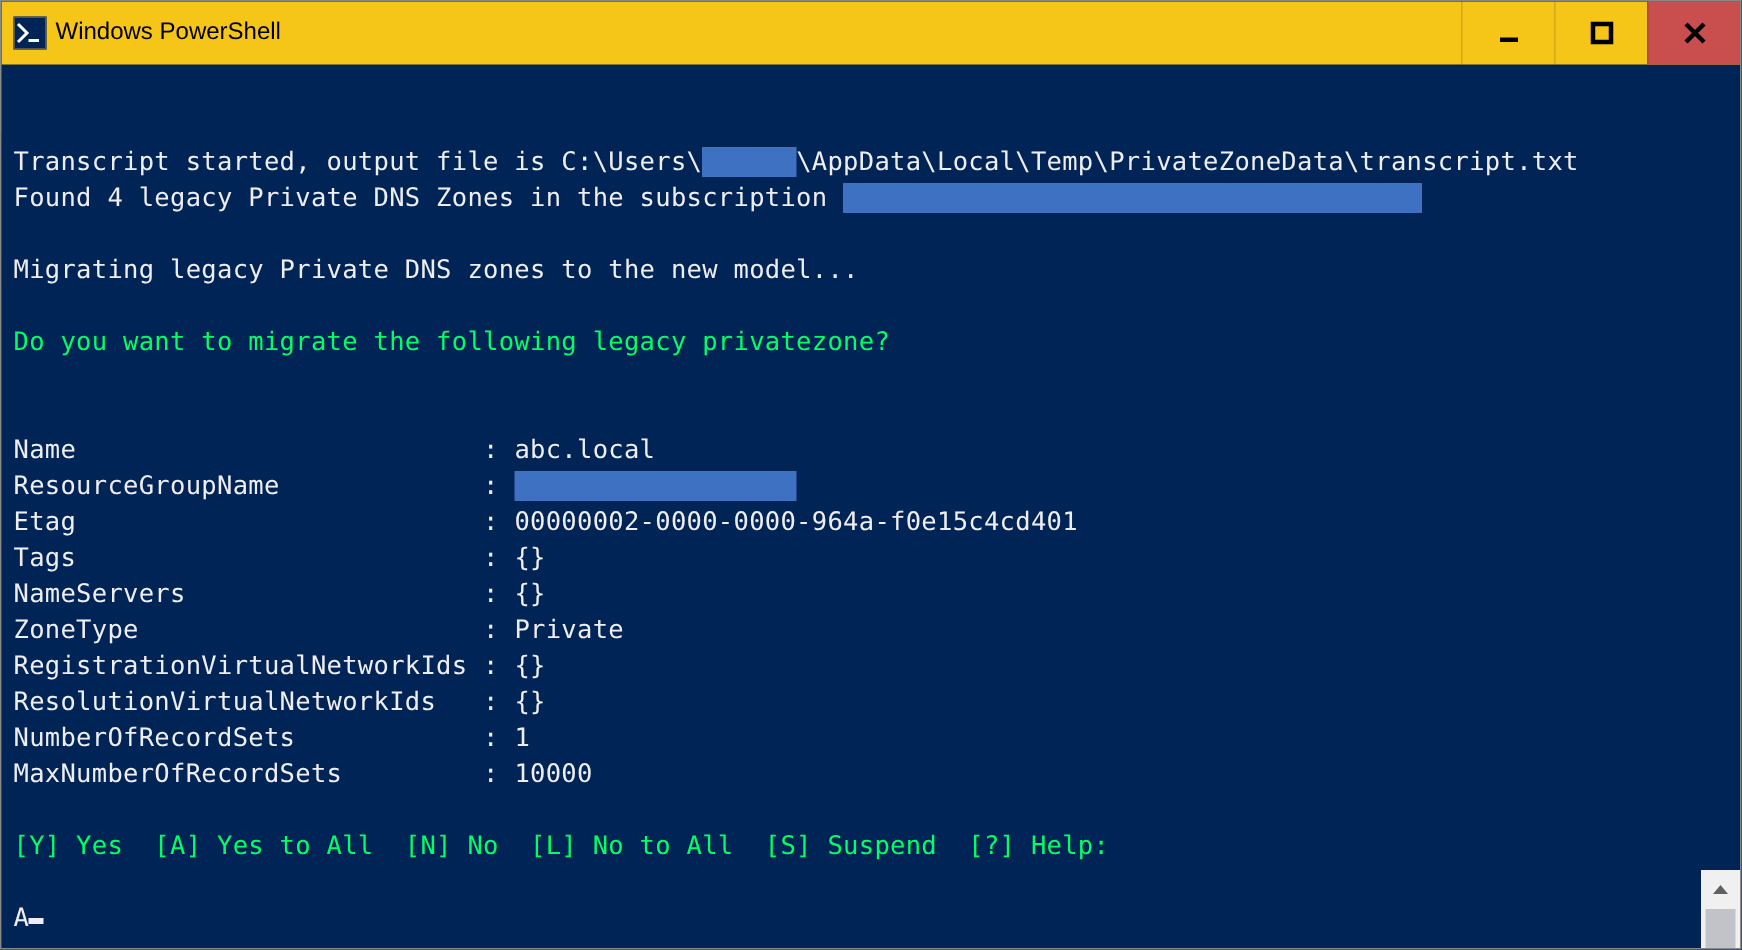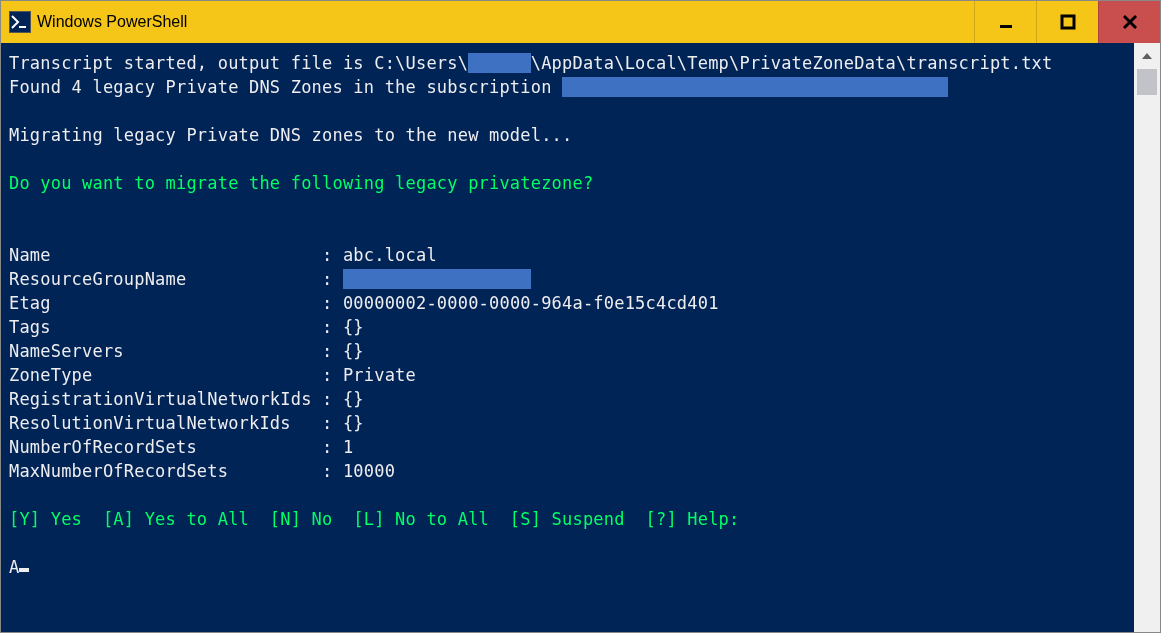--- a/index.html
+++ b/index.html
@@ -61,20 +61,21 @@
       color: #000;
       cursor: pointer;
       border-left: 1px solid rgba(0,0,0,0.15);
     }
     .win-btn.close {
       background: #c94f4f;
     }
     .content-wrap {
       display: flex;
       height: calc(100% - 42px);
+      align-items: flex-end;
     }
     .terminal {
       flex: 1;
       background: #012456;
       color: #eeedf0;
       font-size: 17px;
       line-height: 24px;
       padding: 8px 0 8px 8px;
       white-space: pre;
       overflow: hidden;

